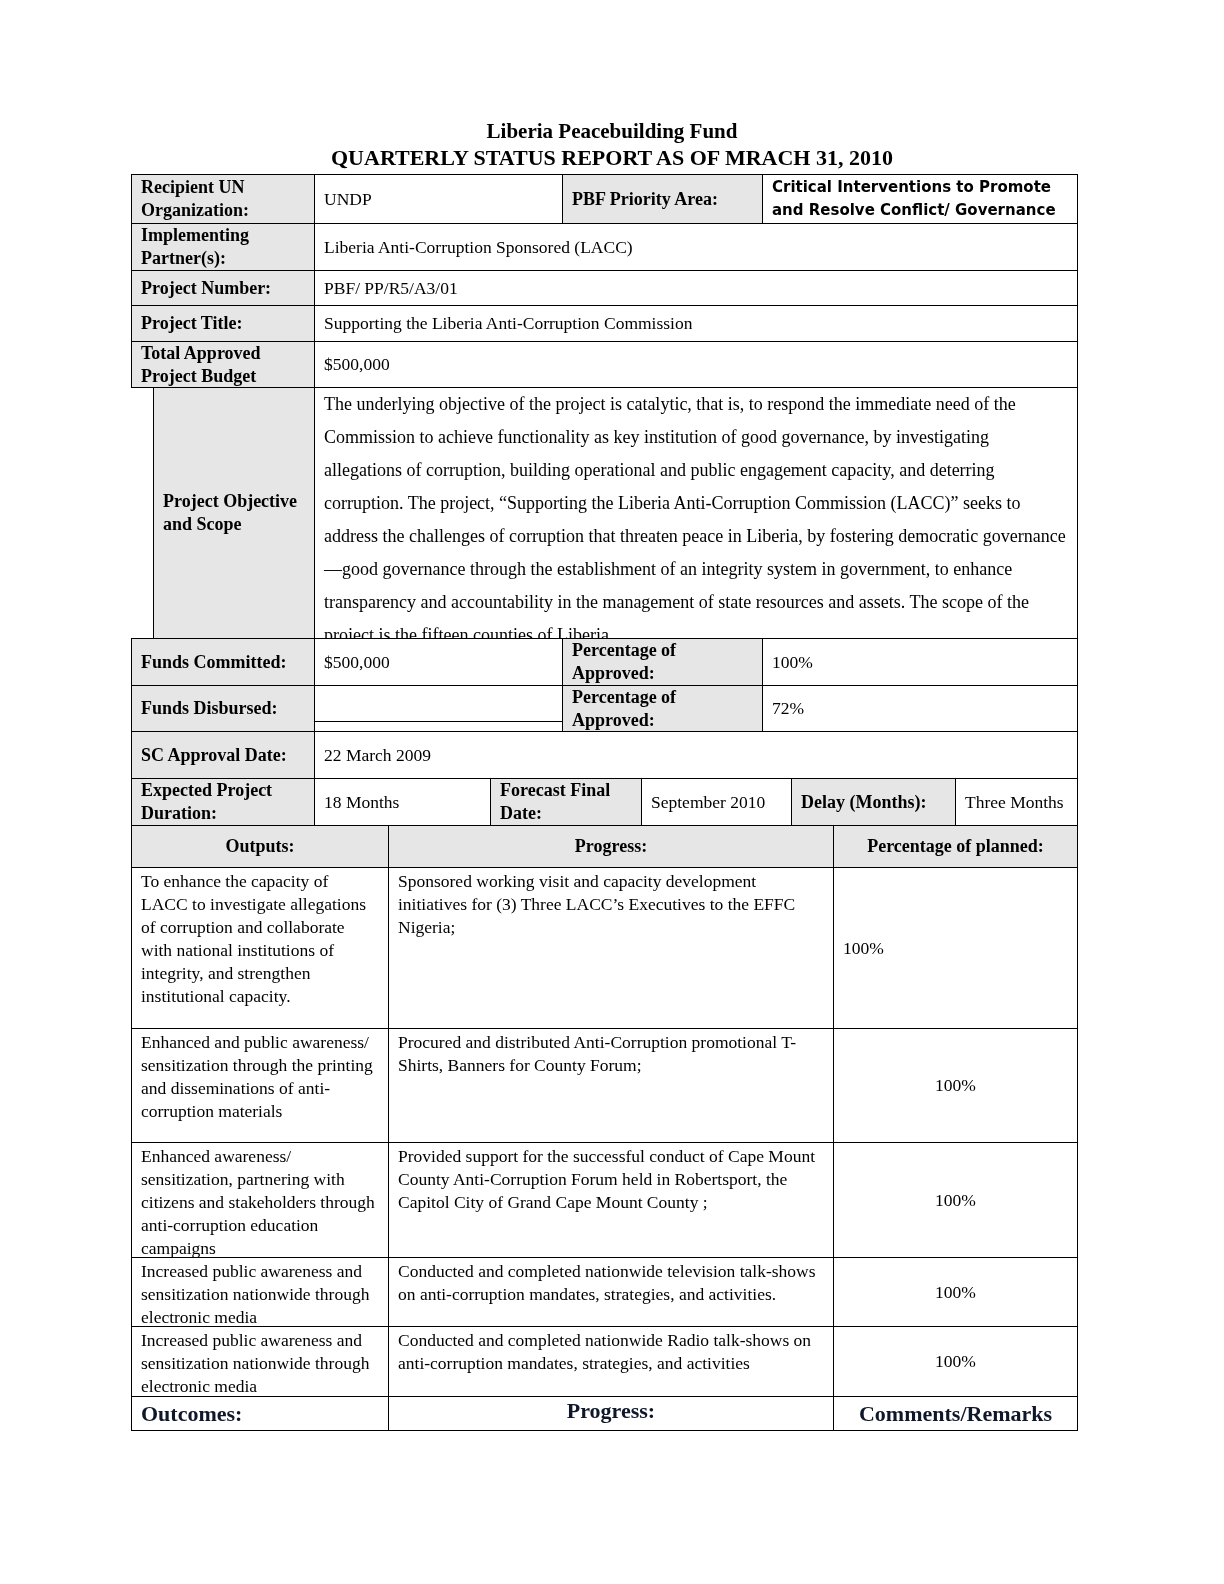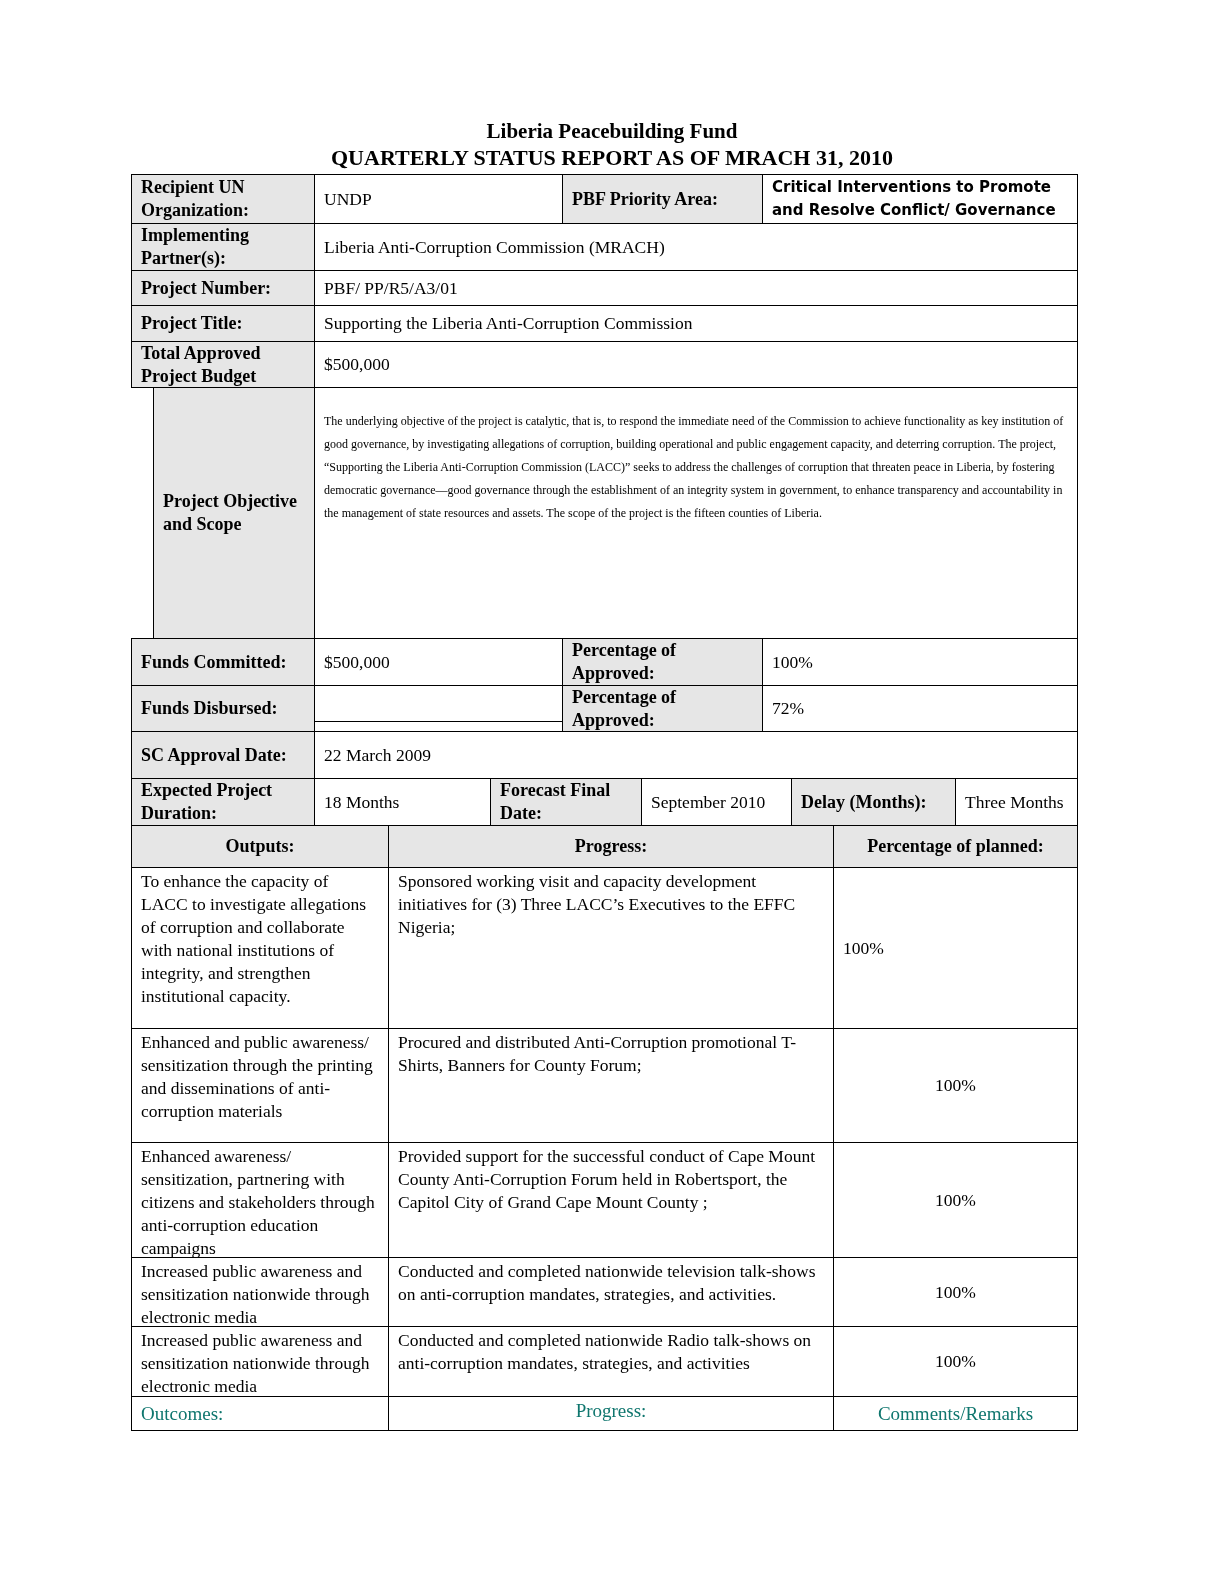--- a/index.html
+++ b/index.html
@@ -8,36 +8,36 @@
   .title { position: absolute; left: 0; width: 1224px; text-align: center; font-weight: bold;
            font-family: "Liberation Serif", serif; }
   .t1 { top: 119px; font-size: 21px; }
   .t2 { top: 145px; font-size: 22px; }
   .cell { position: absolute; box-sizing: border-box; border: 1.5px solid #000; background: #fff;
           font-size: 17.5px; line-height: 23px; padding: 0 9px; display: flex; align-items: center; }
   .lab { background: #e6e6e6; font-weight: bold; font-size: 18px; line-height: 23px; }
   .top { align-items: flex-start; padding-top: 2px; }
   .center { justify-content: center; text-align: center; }
   .sans { font-family: "DejaVu Sans", "Liberation Sans", sans-serif; font-weight: bold; font-size: 15px; line-height: 23px; }
-  .navy { color: #0f766e; font-weight: normal; font-size: 19px; }
-  .obj { align-items: flex-start; padding-top: 22px; line-height: 23px; font-size: 12px; }
+  .navy { color: #0f172a; font-weight: bold; font-size: 22px; }
+  .obj { align-items: flex-start; line-height: 33px; font-size: 18px; }
 </style>
 </head>
 <body>
 
 <div class="title t1">Liberia Peacebuilding Fund</div>
 <div class="title t2">QUARTERLY STATUS REPORT AS OF MRACH 31, 2010</div>
 
 <div class="cell lab" style="left:131px;top:174px;width:184px;height:50px;">Recipient UN Organization:</div>
 <div class="cell" style="left:314px;top:174px;width:249px;height:50px;">UNDP</div>
 <div class="cell lab" style="left:562px;top:174px;width:220px;height:50px;">PBF Priority Area:</div>
 <div class="cell sans" style="left:762px;top:174px;width:316px;height:50px;">Critical Interventions to Promote and Resolve Conflict/ Governance</div>
 
 <div class="cell lab" style="left:131px;top:223px;width:184px;height:48px;">Implementing Partner(s):</div>
-<div class="cell" style="left:314px;top:223px;width:764px;height:48px;">Liberia Anti-Corruption Commission (MRACH)</div>
+<div class="cell" style="left:314px;top:223px;width:764px;height:48px;">Liberia Anti-Corruption Sponsored (LACC)</div>
 
 <div class="cell lab" style="left:131px;top:270px;width:184px;height:36px;">Project Number:</div>
 <div class="cell" style="left:314px;top:270px;width:764px;height:36px;">PBF/ PP/R5/A3/01</div>
 
 <div class="cell lab" style="left:131px;top:305px;width:204px;height:37px;">Project Title:</div>
 <div class="cell" style="left:314px;top:305px;width:764px;height:37px;">Supporting the Liberia Anti-Corruption Commission</div>
 
 <div class="cell lab" style="left:131px;top:341px;width:184px;height:47px;">Total Approved Project Budget</div>
 <div class="cell" style="left:314px;top:341px;width:764px;height:47px;">$500,000</div>
 

